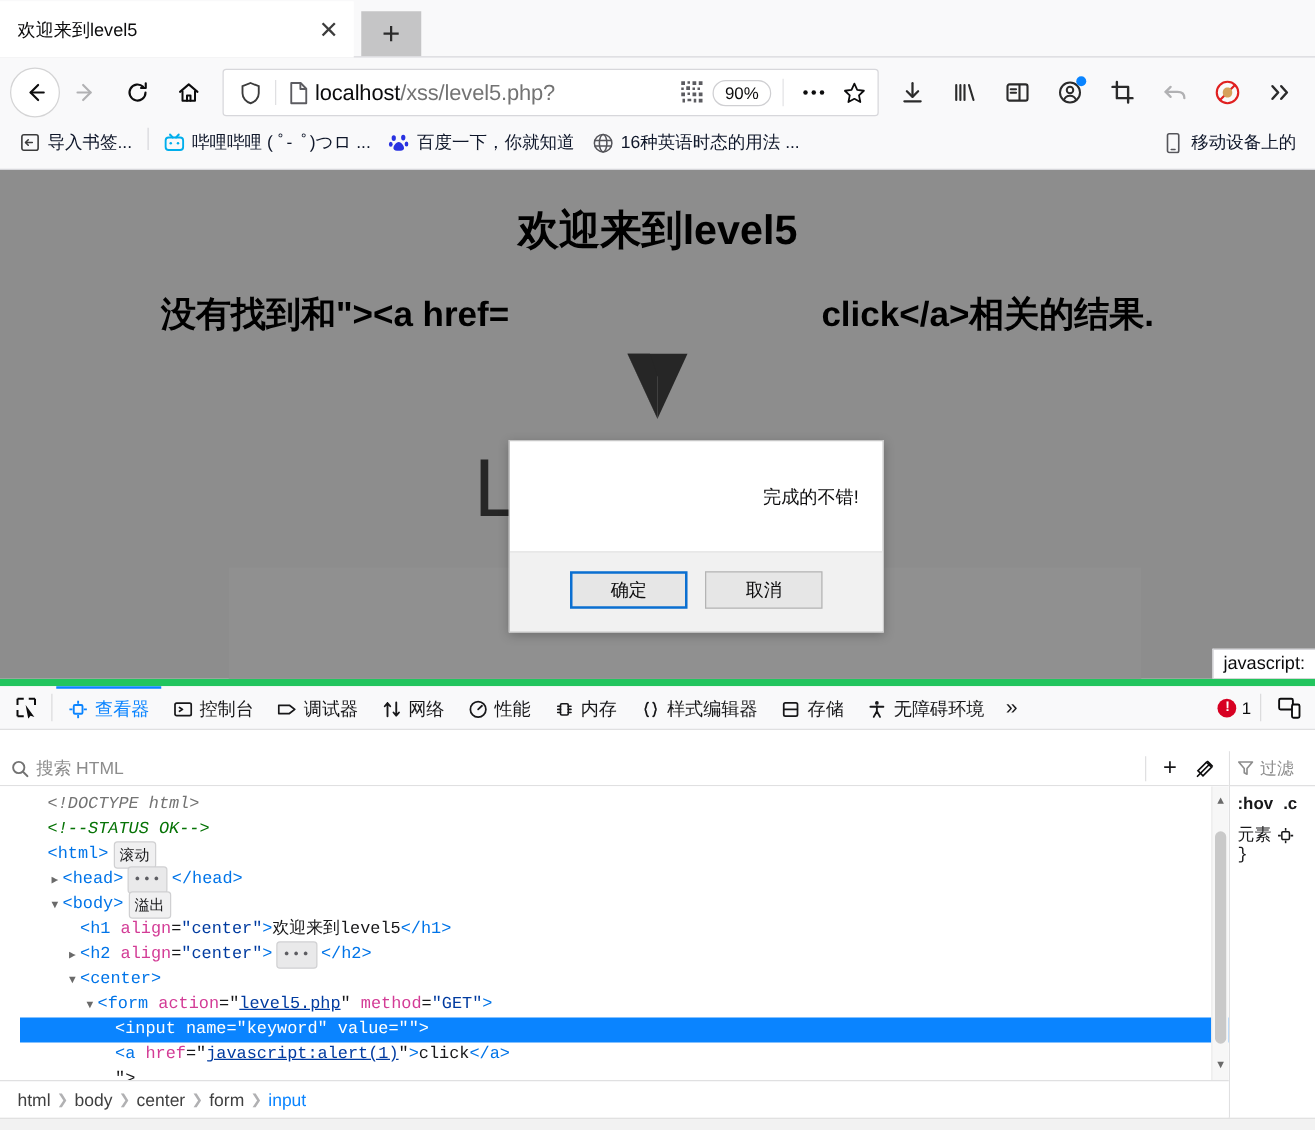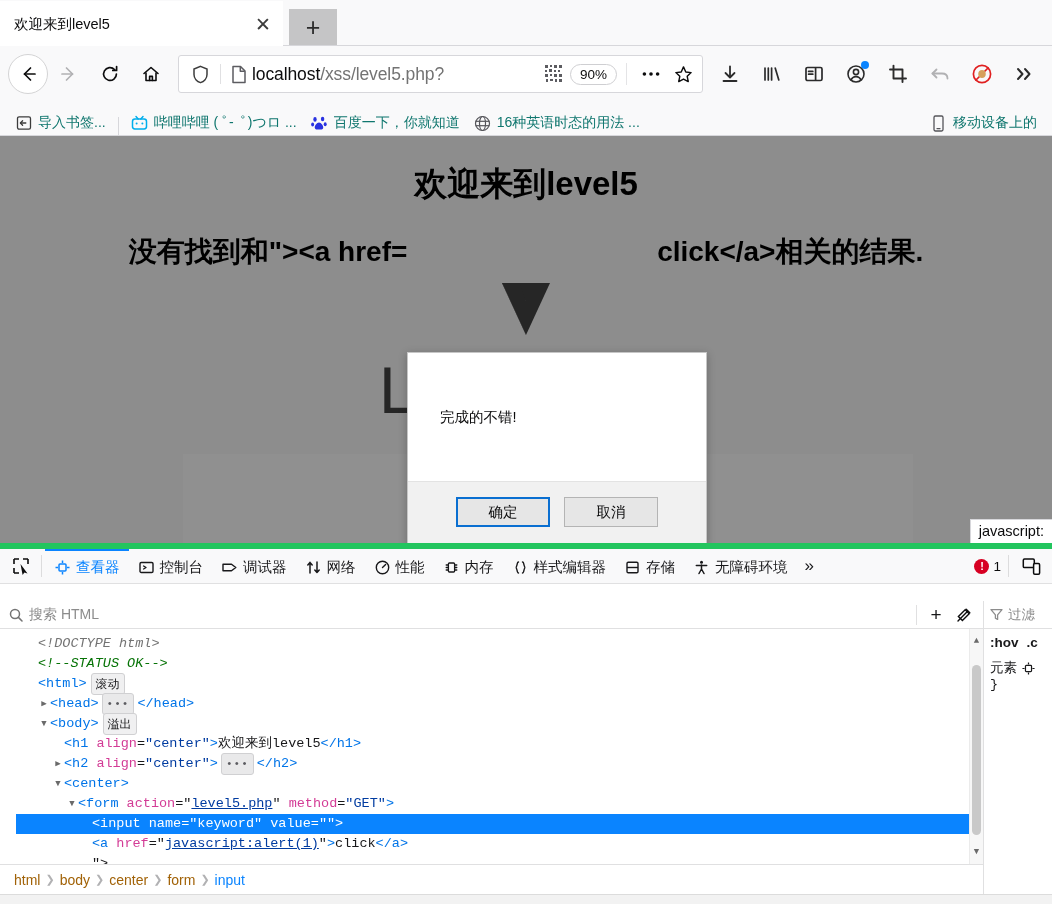--- a/index.html
+++ b/index.html
@@ -78,22 +78,22 @@
     width: 40px; height: 40px; display:flex; align-items:center; justify-content:center;
     color: #2b2b2b; position: relative;
   }
   .ticon.grey { color: #b1b1b3; }
   .dot-blue {
     position:absolute; top:7px; right:7px; width:8px; height:8px; border-radius:50%;
     background:#0a84ff;
   }
 
   .bookmarks {
-    height: 34px; display: flex; align-items: flex-end; padding: 0 8px;
-    background: #f9f9fa; border-bottom: 1px solid #d7d7db; font-size: 14px; color:#0f766e;
+    height: 34px; display: flex; align-items: flex-start; padding: 0 8px;
+    background: #f9f9fa; border-bottom: 1px solid #d7d7db; font-size: 14px; color:#0f172a;
     white-space: nowrap; overflow: hidden;
   }
   .bm { display:flex; align-items:center; gap:6px; padding: 3px 7px; }
   .bm-sep { width:1px; height:18px; background:#d7d7db; margin: 0 5px; }
   .bm .bm-ico { width:17px; height:17px; display:flex; align-items:center; justify-content:center; flex:none;}
   .spacer { flex: 1; }
 
   
   .viewport {
     position: relative; height: 407px; background: #8d8d8d; overflow: hidden;
@@ -125,22 +125,22 @@
     padding: 3px 8px 4px 8px; white-space:nowrap;
   }
 
   
   .modal {
     position:absolute; left: 407px; top: 216px; width: 300px;
     background: #fff; border: 1px solid #c6c6c6;
     box-shadow: 0 2px 8px rgba(0,0,0,.25);
   }
   .modal-body {
-    height: 128px; display:flex; align-items:center; justify-content:flex-start;
-    padding: 0 32px;
+    height: 88px; display:flex; align-items:center; justify-content:flex-end;
+    padding: 0 19px;
   }
   .modal-msg { font-size: 14.5px; color: #0c0c0d; text-align:center; }
   .modal-foot {
     border-top: 1px solid #e3e3e3; background: #f1f1f1;
     display:flex; align-items:center; justify-content:center; gap: 14px;
     padding: 15px 0 18px 0;
   }
   .mbtn {
     min-width: 94px; height: 30px; font-size: 14.5px; color:#0c0c0d;
     background: #e6e6e6; border: 1px solid #b4b4b4;
@@ -220,21 +220,21 @@
     border-left:1px solid #ebebeb;
   }
   .mscroll .thumb { position:absolute; left:2px; right:2px; top: 36px; height: 170px; background:#c9c9c9; border-radius:5px; }
   .mscroll .ar { position:absolute; left:0; right:0; text-align:center; font-size:9px; color:#6a6a6a;}
   .mscroll .ar.up { top:2px; } .mscroll .ar.dn { bottom:2px; }
 
   .breadcrumb {
     height: 30px; display:flex; align-items:center; gap:5px; padding-left: 14px;
     border-top: 1px solid #e0e0e1; background:#fff; font-size: 14px; color:#18181a;
   }
-  .crumb { color:#a16207; }
+  .crumb { color:#404040; }
   .crumb.active { color:#0a84ff; }
   .crumb-sep { color:#b1b1b3; font-size: 11px; }
 
   .dt-side { width: 68px; display:flex; flex-direction:column; background:#fff; }
   .side-filter {
     height: 28px; display:flex; align-items:center; gap:5px; padding-left: 6px;
     border-bottom:1px solid #e0e0e1; font-size: 13.5px; color:#8c8c8c;
   }
   .side-hov {
     height: 26px; display:flex; align-items:center; gap: 8px; padding: 0 6px;

